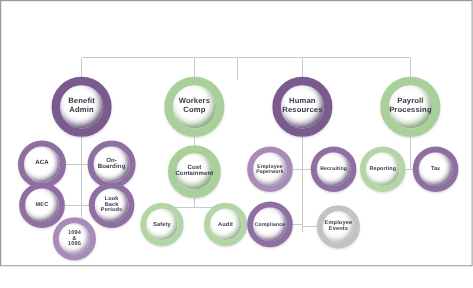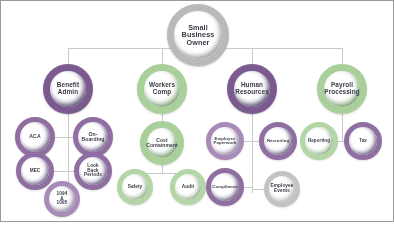--- a/index.html
+++ b/index.html
@@ -104,25 +104,20 @@
       <path d="M251 140 L258 140"></path>
       <path d="M243 186 L251 186"></path>
       <path d="M251 188 L263 188"></path>
 
       <path d="M341 113 L341 140"></path>
       <path d="M337 140 L341 140"></path>
       <path d="M341 140 L343 140"></path>
     </g>
   </svg>
 
-  <div class="node ring-gray s-root" style="left:166px;top:3px;">
-    <span class="lbl">Small
-Business
-Owner</span>
-  </div>
 
   <div class="node ring-purple s-l2" style="left:42px;top:63px;">
     <span class="lbl">Benefit
 Admin</span>
   </div>
 
   <div class="node ring-green s-l2" style="left:136px;top:63px;">
     <span class="lbl">Workers
 Comp</span>
   </div>

